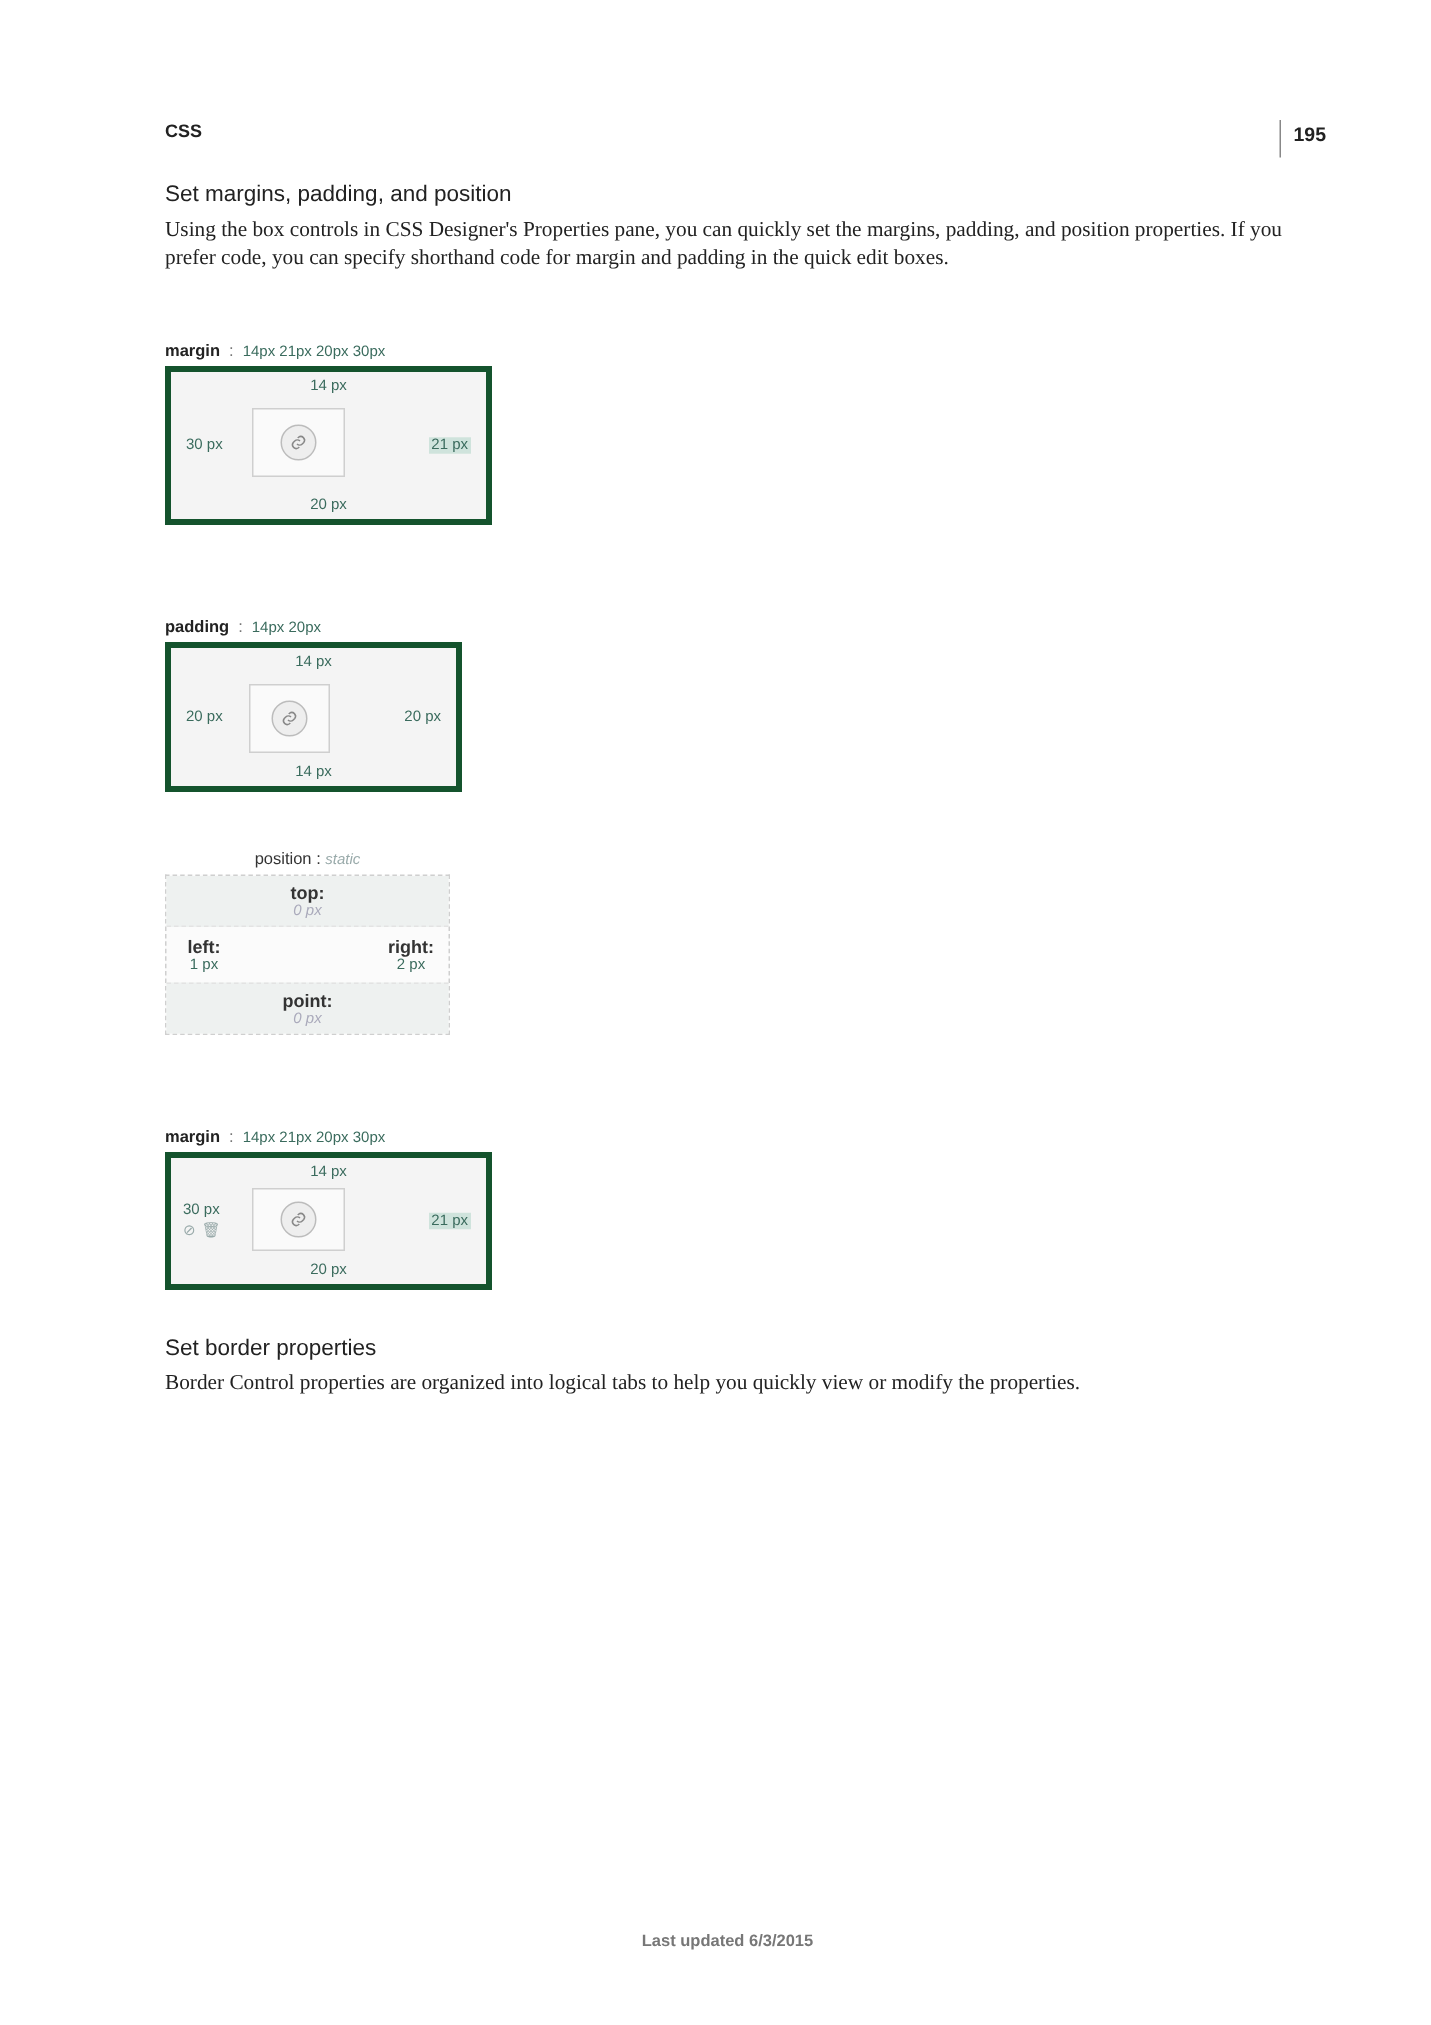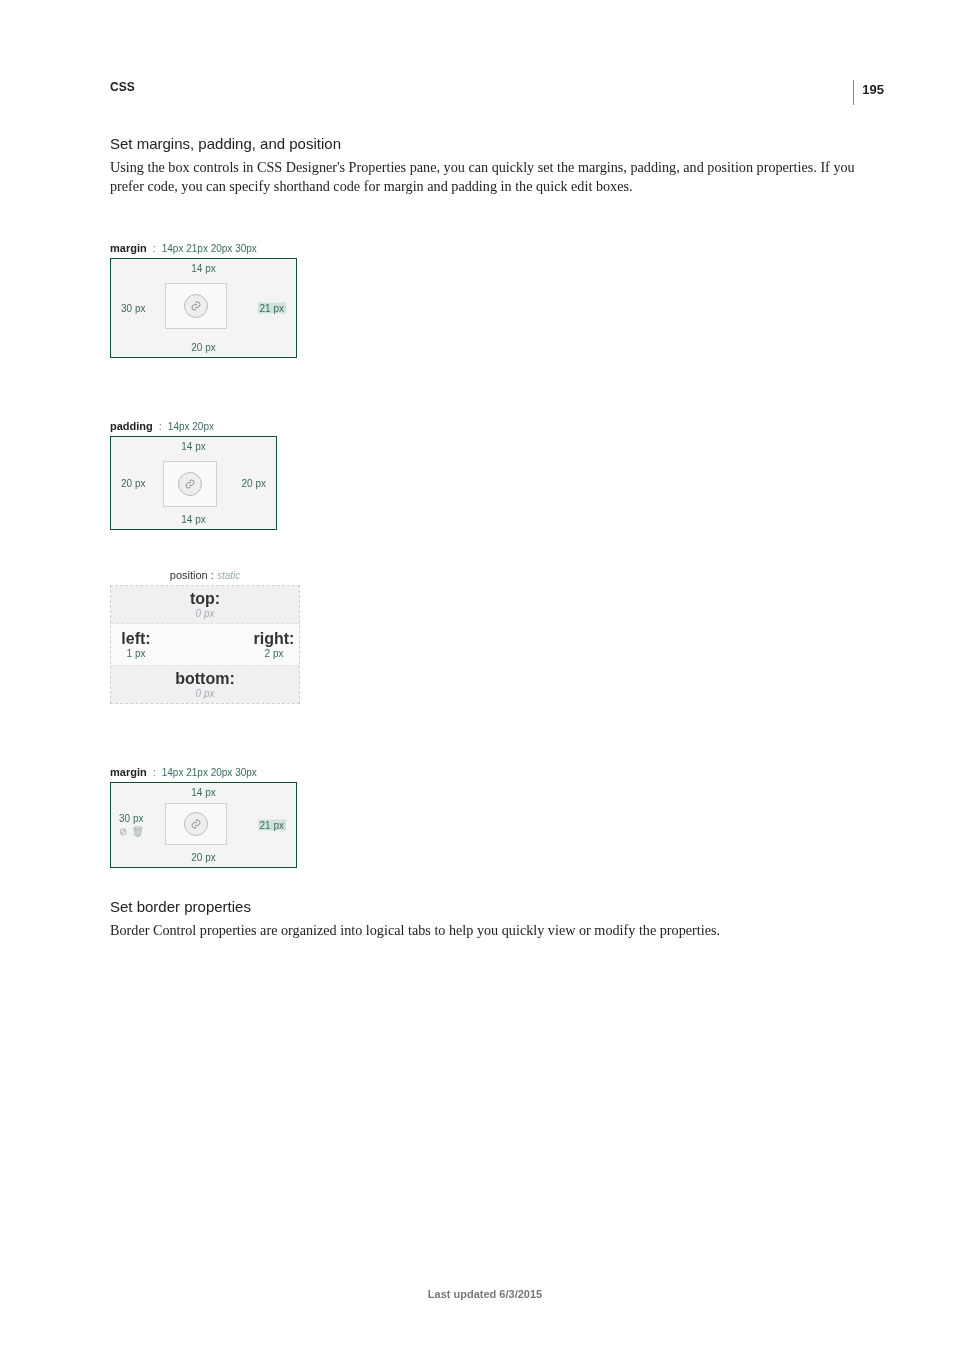--- a/index.html
+++ b/index.html
@@ -13,21 +13,21 @@
   }
   .page {
     padding: 80px 70px 40px 110px;
     position: relative;
     min-height: 1200px;
   }
   .header {
     display: flex;
     justify-content: space-between;
     align-items: flex-start;
-    margin-bottom: 30px;
+    margin-bottom: 16px;
   }
   .header-label {
     font-family: "Myriad Pro", Arial, Helvetica, sans-serif;
     font-weight: bold;
     font-size: 12px;
   }
   .page-number {
     font-family: "Myriad Pro", Arial, Helvetica, sans-serif;
     font-weight: bold;
     font-size: 13px;
@@ -61,22 +61,23 @@
     margin-bottom: 4px;
     color: #333;
   }
   .bw-title { font-weight: bold; color: #222; margin-top: 32px; }
   .bw-colon { color: #777; }
   .bw-shorthand { color: #3a6b5d; font-size: 10px; }
   .bw-body {
     position: relative;
     width: 185px;
     height: 98px;
-    border: 1px solid #14532d;
+    border: 4px solid #14532d;
     background: #f4f4f4;
+    padding-left: 25px;
   }
   .bw-inner {
     position: absolute;
     left: 54px; top: 24px;
     width: 60px; height: 44px;
     border: 1px solid #cfcfcf;
     background: #fafafa;
   }
   .bw-inner2 {
     position: absolute;
@@ -115,21 +116,21 @@
     grid-template-rows: auto auto auto;
     border:1px dashed #cfcfcf;
     background:#fbfbfb;
     text-align:center;
   }
   .pos-top    { grid-column:1/4; padding:4px 0; border-bottom:1px dashed #e3e3e3; background:#eef1f0; }
   .pos-bottom { grid-column:1/4; padding:4px 0; border-top:1px dashed #e3e3e3; background:#eef1f0; }
   .pos-left   { grid-column:1/2; grid-row:2/3; padding:6px 0; }
   .pos-mid    { grid-column:2/3; grid-row:2/3; }
   .pos-right  { grid-column:3/4; grid-row:2/3; padding:6px 0;text-align:center; }
-  .plabel { font-weight:bold; color:#333; font-size:16px; }
+  .plabel { font-weight:bold; color:#333; font-size:12px; }
   .pval   { color:#3a6b5d; font-size:10px; }
   .pzero  { color:#aab; font-style:italic; font-size:10px; }
 
   
   .inline-icon {
     display:inline-flex; align-items:center; justify-content:center;
     width:16px; height:16px; border-radius:50%;
     background:#ddd; color:#888; font-size:10px;
     vertical-align:middle;
     margin: 0 1px;
@@ -220,21 +221,21 @@
         <div class="pos-left">
           <div class="plabel">left:</div>
           <div class="pval">1 px</div>
         </div>
         <div class="pos-mid"></div>
         <div class="pos-right">
           <div class="plabel">right:</div>
           <div class="pval">2 px</div>
         </div>
         <div class="pos-bottom">
-          <div class="plabel">bottom:</div>
+          <div class="plabel">point:</div>
           <div class="pzero">0 px</div>
         </div>
       </div>
     </div>
   </div>
 
 
 
   <div class="figure-block">
     <div class="box-widget">

